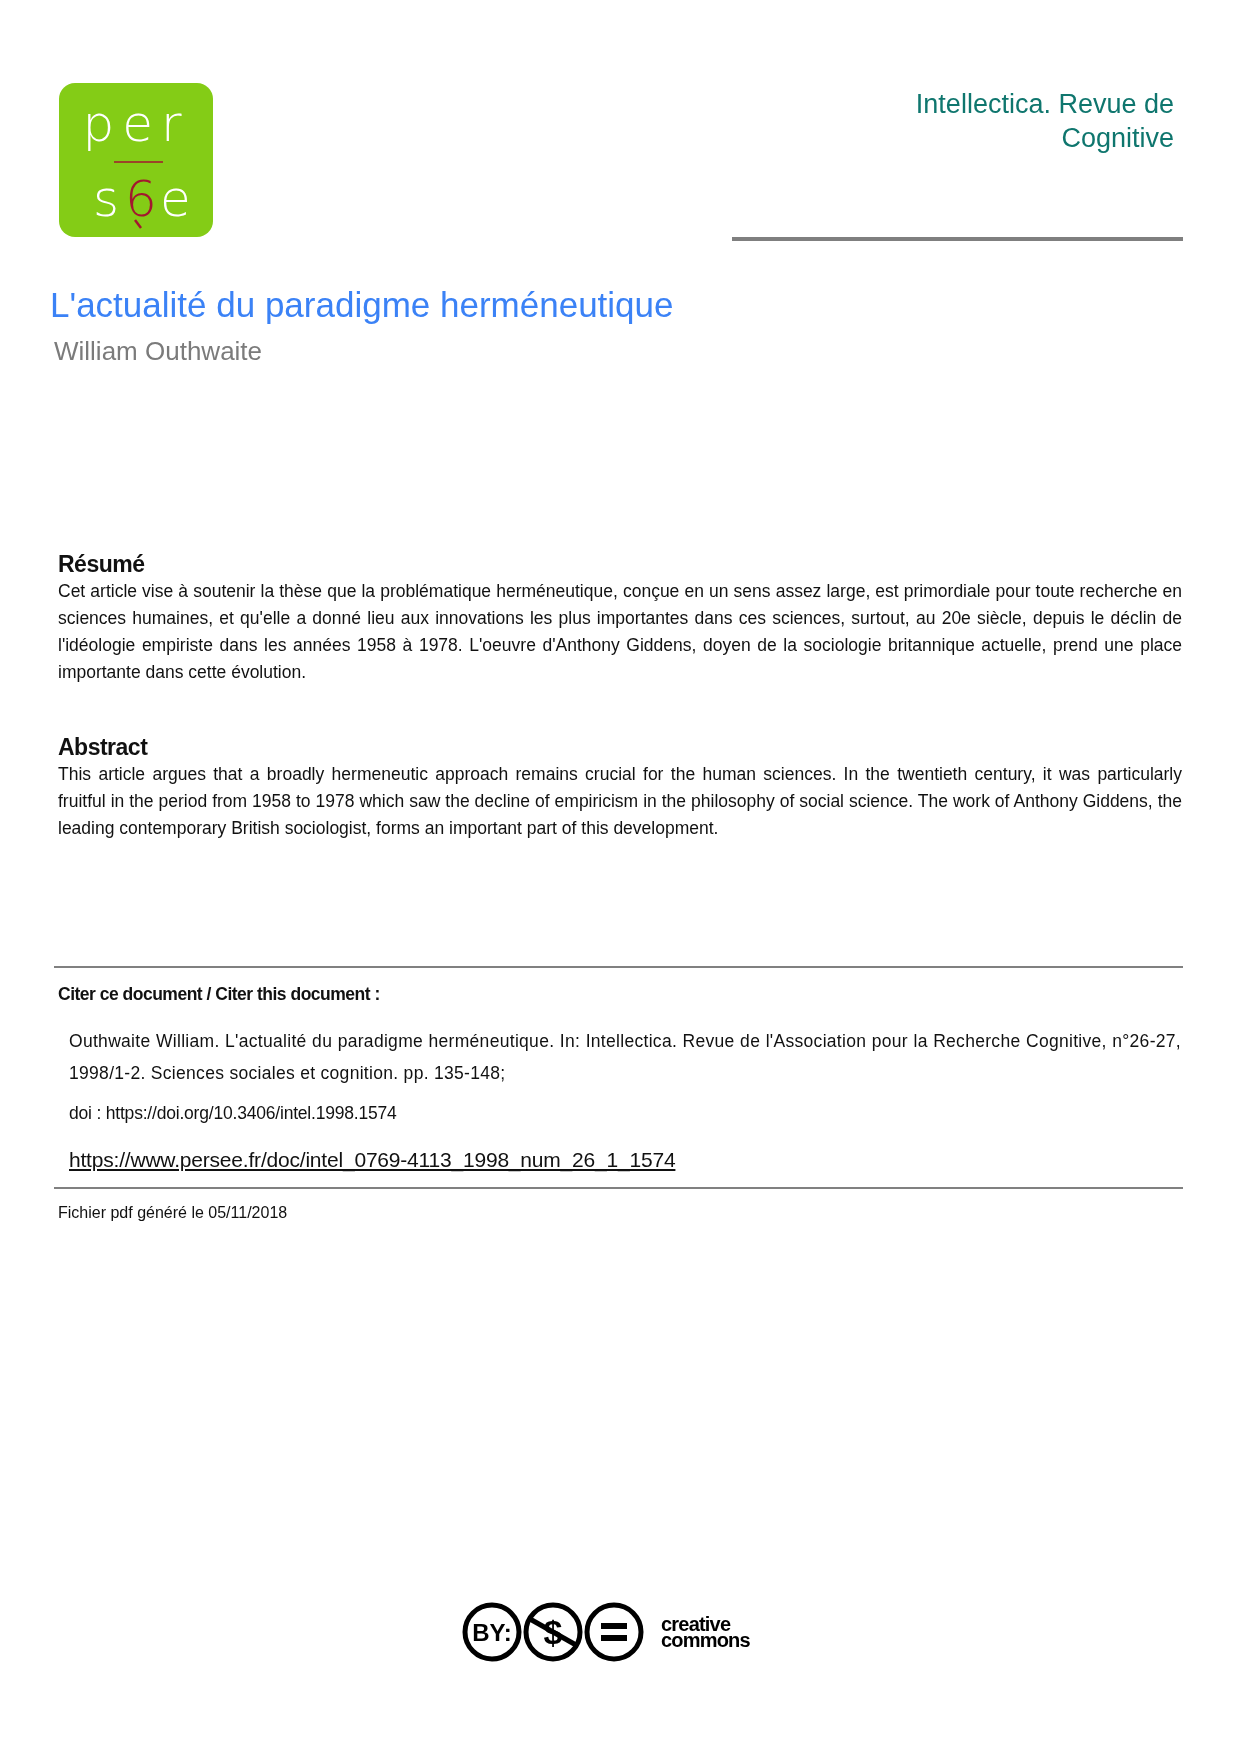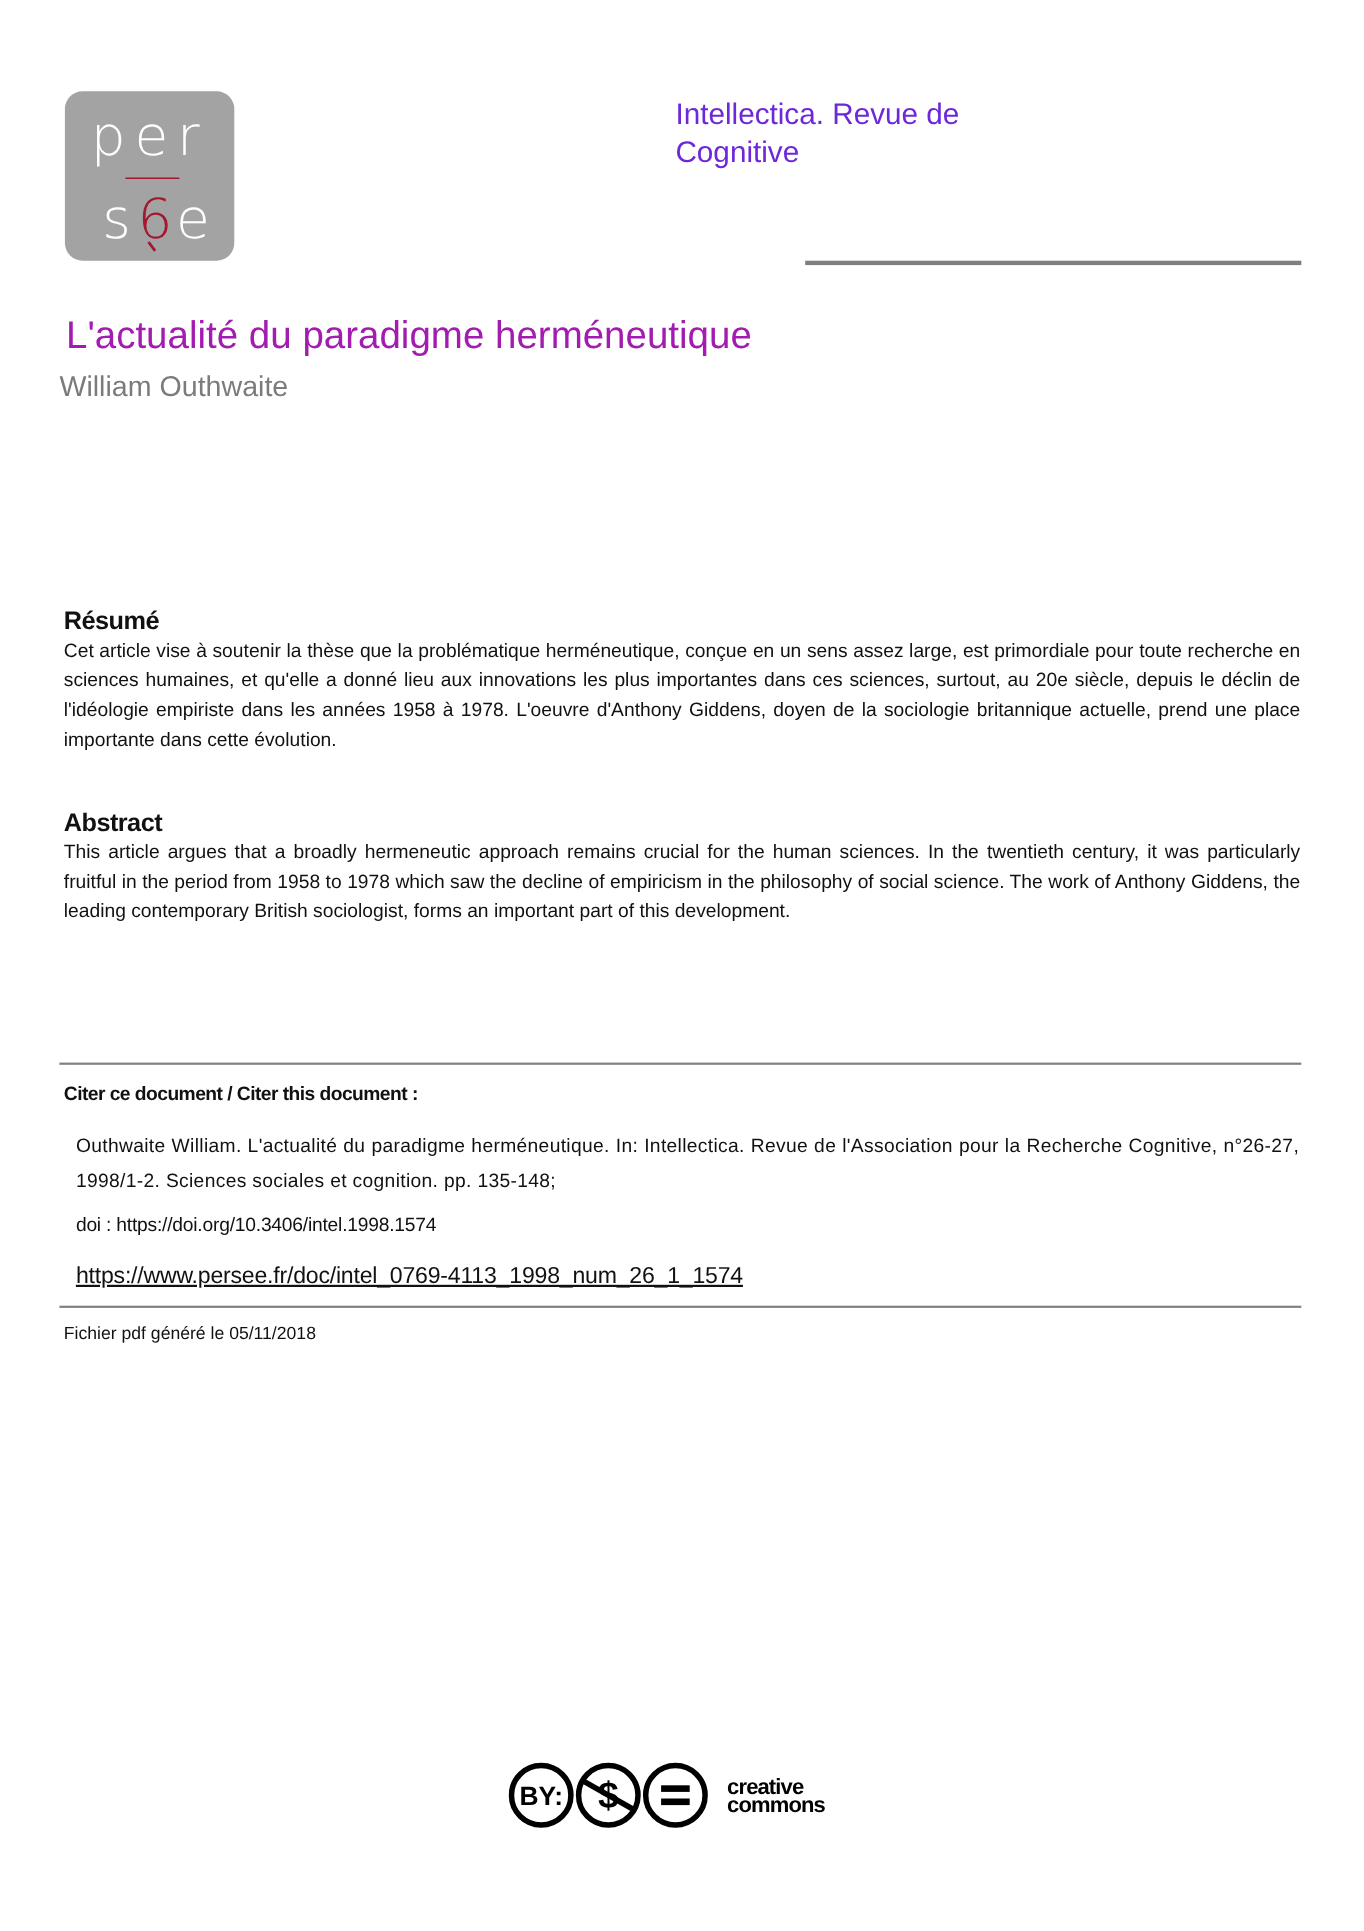--- a/index.html
+++ b/index.html
@@ -14,49 +14,49 @@
       font-family: "Liberation Sans", "DejaVu Sans", sans-serif;
       color: #111111;
       overflow: hidden;
     }
     .logo {
       position: absolute;
       left: 59px;
       top: 83px;
       width: 154px;
       height: 154px;
-      background: #a3a3a3;
+      background: #84cc16;
       border-radius: 16px;
     }
     .logo svg { position: absolute; left: 0; top: 0; }
     .journal {
       position: absolute;
       right: 66px;
       top: 87px;
       width: 560px;
-      text-align: left;
+      text-align: right;
       font-size: 27px;
       line-height: 34px;
-      color: #6d28d9;
+      color: #0f766e;
     }
     .journal div { white-space: nowrap; }
     .rule-top {
       position: absolute;
       left: 732px;
       top: 237px;
       width: 451px;
       height: 4px;
       background: #7f7f7f;
     }
     .title {
       position: absolute;
-      left: 60px;
+      left: 50px;
       top: 285px;
       font-size: 35px;
-      color: #a21caf;
+      color: #3b82f6;
       white-space: nowrap;
     }
     .author {
       position: absolute;
       left: 54px;
       top: 336px;
       font-size: 26px;
       color: #7b7b7b;
       white-space: nowrap;
     }

